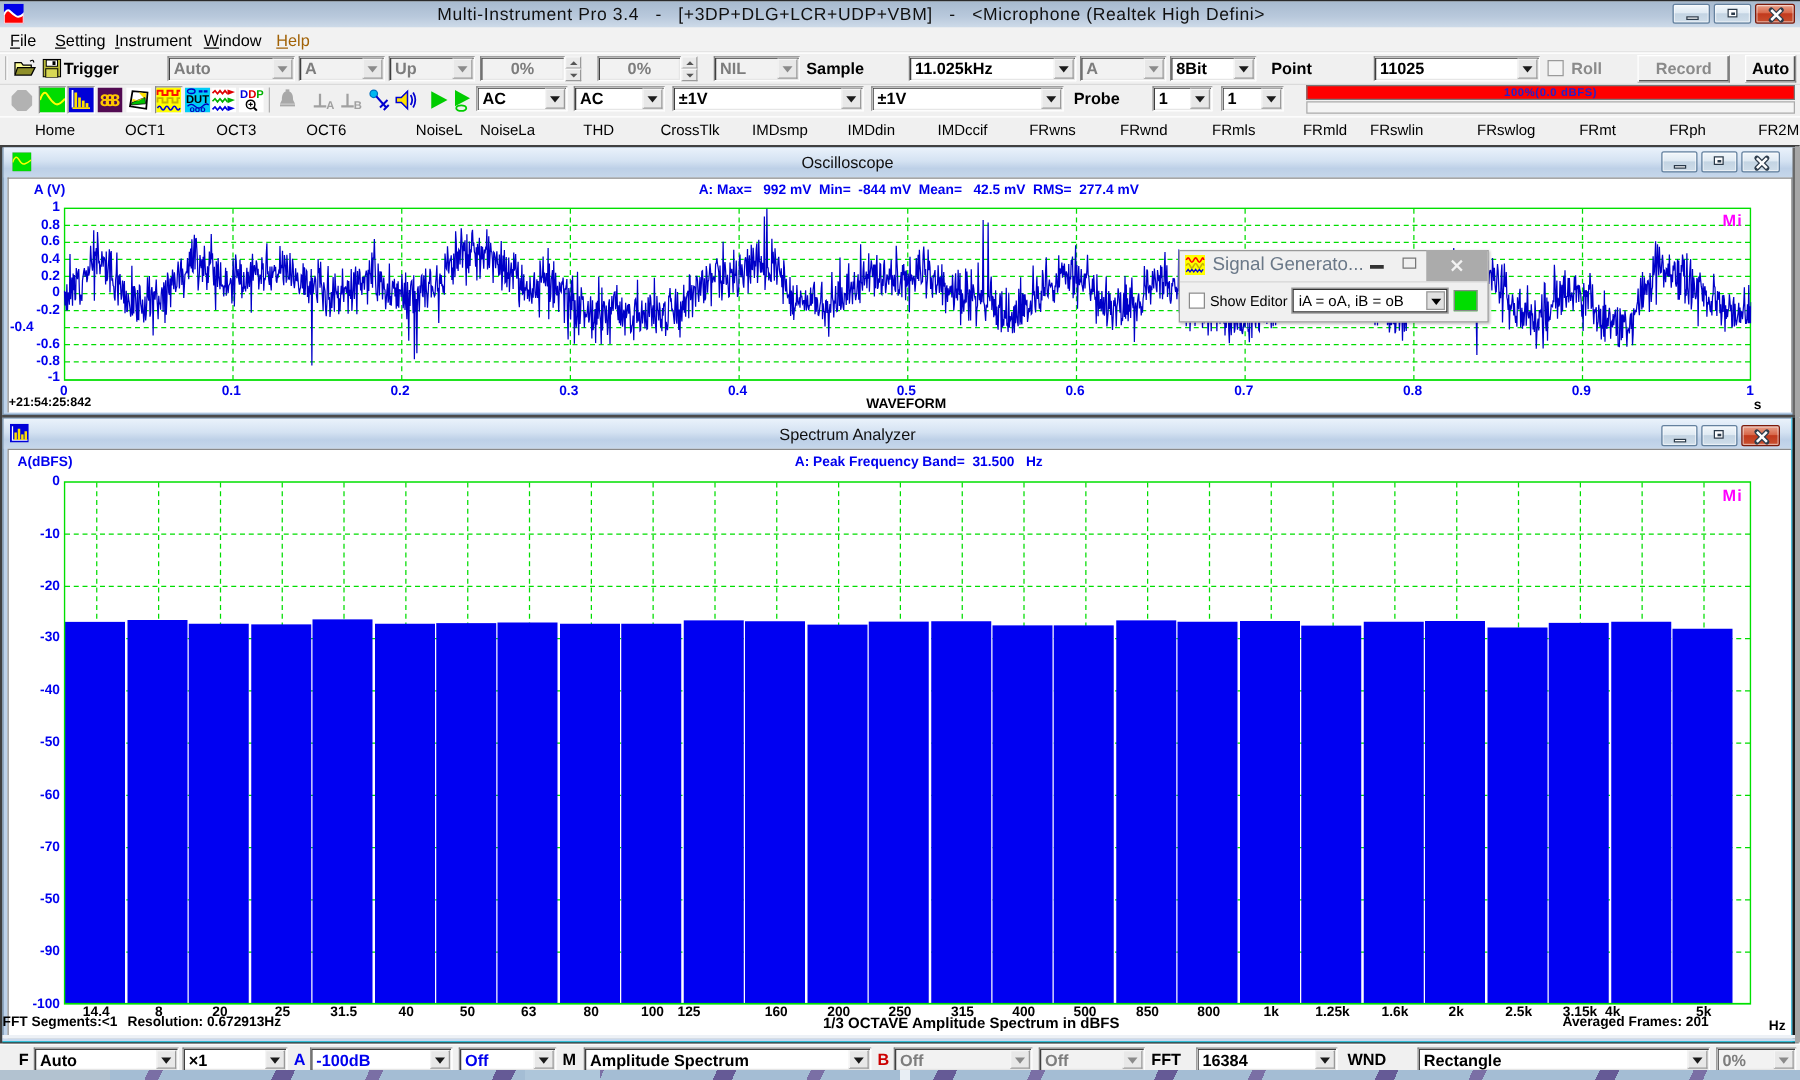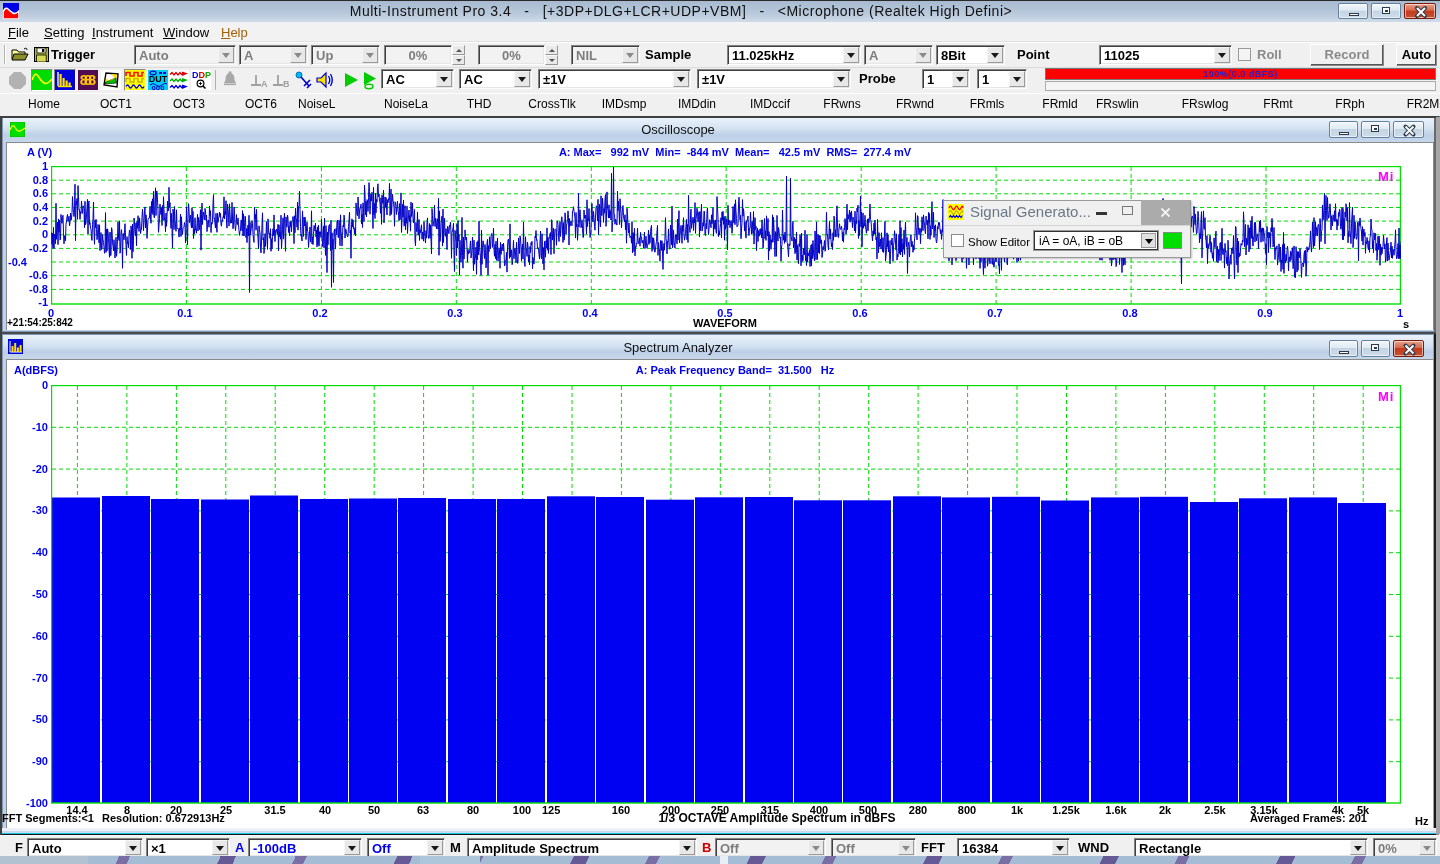--- a/index.html
+++ b/index.html
@@ -302,21 +302,21 @@
   </div>
 <div class="abs" style="left:1045px;top:68px;width:391px;height:12px;background:#ff0000;border:1px solid #777;text-align:center">
     <div style="font-size:9px;font-weight:bold;color:#2222cc;line-height:10px;letter-spacing:0.5px">100%(0.0 dBFS)</div>
   </div>
 <div class="abs" style="left:1045px;top:81px;width:391px;height:10px;background:#f4f4f4;border:1px solid #aaa"></div>
 <div class="abs" style="left:0;top:93px;width:1440px;height:23px;background:#f0f0f0;border-top:1px solid #fff"></div>
 <div class="abs" style="left:8px;top:97px;width:72px;text-align:center;font-size:12px;color:#000">Home</div>
 <div class="abs" style="left:80px;top:97px;width:72px;text-align:center;font-size:12px;color:#000">OCT1</div>
 <div class="abs" style="left:153px;top:97px;width:72px;text-align:center;font-size:12px;color:#000">OCT3</div>
 <div class="abs" style="left:225px;top:97px;width:72px;text-align:center;font-size:12px;color:#000">OCT6</div>
-<div class="abs" style="left:298px;top:97px;width:72px;text-align:left;font-size:12px;color:#000">NoiseL</div>
+<div class="abs" style="left:298px;top:97px;width:72px;text-align:right;font-size:12px;color:#000">NoiseL</div>
 <div class="abs" style="left:370px;top:97px;width:72px;text-align:center;font-size:12px;color:#000">NoiseLa</div>
 <div class="abs" style="left:443px;top:97px;width:72px;text-align:center;font-size:12px;color:#000">THD</div>
 <div class="abs" style="left:516px;top:97px;width:72px;text-align:center;font-size:12px;color:#000">CrossTlk</div>
 <div class="abs" style="left:588px;top:97px;width:72px;text-align:center;font-size:12px;color:#000">IMDsmp</div>
 <div class="abs" style="left:661px;top:97px;width:72px;text-align:center;font-size:12px;color:#000">IMDdin</div>
 <div class="abs" style="left:734px;top:97px;width:72px;text-align:center;font-size:12px;color:#000">IMDccif</div>
 <div class="abs" style="left:806px;top:97px;width:72px;text-align:center;font-size:12px;color:#000">FRwns</div>
 <div class="abs" style="left:879px;top:97px;width:72px;text-align:center;font-size:12px;color:#000">FRwnd</div>
 <div class="abs" style="left:951px;top:97px;width:72px;text-align:center;font-size:12px;color:#000">FRmls</div>
 <div class="abs" style="left:1024px;top:97px;width:72px;text-align:center;font-size:12px;color:#000">FRmld</div>
@@ -507,29 +507,29 @@
 <div class="lbl" style="left:393px;top:804px;width:60px;text-align:center;color:#000;font-size:11px;">63</div>
 <div class="lbl" style="left:443px;top:804px;width:60px;text-align:center;color:#000;font-size:11px;">80</div>
 <div class="lbl" style="left:492px;top:804px;width:60px;text-align:center;color:#000;font-size:11px;">100</div>
 <div class="lbl" style="left:542px;top:804px;width:60px;text-align:left;color:#000;font-size:11px;">125</div>
 <div class="lbl" style="left:591px;top:804px;width:60px;text-align:center;color:#000;font-size:11px;">160</div>
 <div class="lbl" style="left:641px;top:804px;width:60px;text-align:center;color:#000;font-size:11px;">200</div>
 <div class="lbl" style="left:690px;top:804px;width:60px;text-align:center;color:#000;font-size:11px;">250</div>
 <div class="lbl" style="left:740px;top:804px;width:60px;text-align:center;color:#000;font-size:11px;">315</div>
 <div class="lbl" style="left:789px;top:804px;width:60px;text-align:center;color:#000;font-size:11px;">400</div>
 <div class="lbl" style="left:838px;top:804px;width:60px;text-align:center;color:#000;font-size:11px;">500</div>
-<div class="lbl" style="left:888px;top:804px;width:60px;text-align:center;color:#000;font-size:11px;">280</div>
+<div class="lbl" style="left:888px;top:804px;width:60px;text-align:center;color:#000;font-size:11px;">850</div>
 <div class="lbl" style="left:937px;top:804px;width:60px;text-align:center;color:#000;font-size:11px;">800</div>
 <div class="lbl" style="left:987px;top:804px;width:60px;text-align:center;color:#000;font-size:11px;">1k</div>
 <div class="lbl" style="left:1036px;top:804px;width:60px;text-align:center;color:#000;font-size:11px;">1.25k</div>
 <div class="lbl" style="left:1086px;top:804px;width:60px;text-align:center;color:#000;font-size:11px;">1.6k</div>
 <div class="lbl" style="left:1135px;top:804px;width:60px;text-align:center;color:#000;font-size:11px;">2k</div>
 <div class="lbl" style="left:1185px;top:804px;width:60px;text-align:center;color:#000;font-size:11px;">2.5k</div>
 <div class="lbl" style="left:1234px;top:804px;width:60px;text-align:center;color:#000;font-size:11px;">3.15k</div>
-<div class="lbl" style="left:1284px;top:804px;width:60px;text-align:right;color:#000;font-size:11px;">4k</div>
+<div class="lbl" style="left:1284px;top:804px;width:60px;text-align:left;color:#000;font-size:11px;">4k</div>
 <div class="lbl" style="left:1333px;top:804px;width:60px;text-align:center;color:#000;font-size:11px;">5k</div>
 <div class="lbl" style="left:2px;top:812px;color:#000">FFT Segments:&lt;1</div>
 <div class="lbl" style="left:102px;top:812px;color:#000">Resolution: 0.672913Hz</div>
 <div class="lbl" style="left:612px;top:811px;width:330px;text-align:center;color:#000;font-size:12px;">1/3 OCTAVE Amplitude Spectrum in dBFS</div>
 <div class="lbl" style="left:1217px;top:812px;width:150px;text-align:right;color:#000">Averaged Frames: 201</div>
 <div class="lbl" style="left:1415px;top:815px;color:#000">Hz</div>
 <div class="lbl" style="left:1378px;top:389px;color:#ff00ff;font-size:13px;letter-spacing:1px">Mi</div>
 <div class="abs" style="left:943px;top:200px;width:248px;height:58px;background:#f0f0f0;border:1px solid #9a9a9a;box-shadow:1px 1px 2px rgba(0,0,0,.25)"></div>
 <svg style="position:absolute;left:948px;top:204px" width="16" height="16">
     <rect width="16" height="16" fill="#ffff00"></rect>

